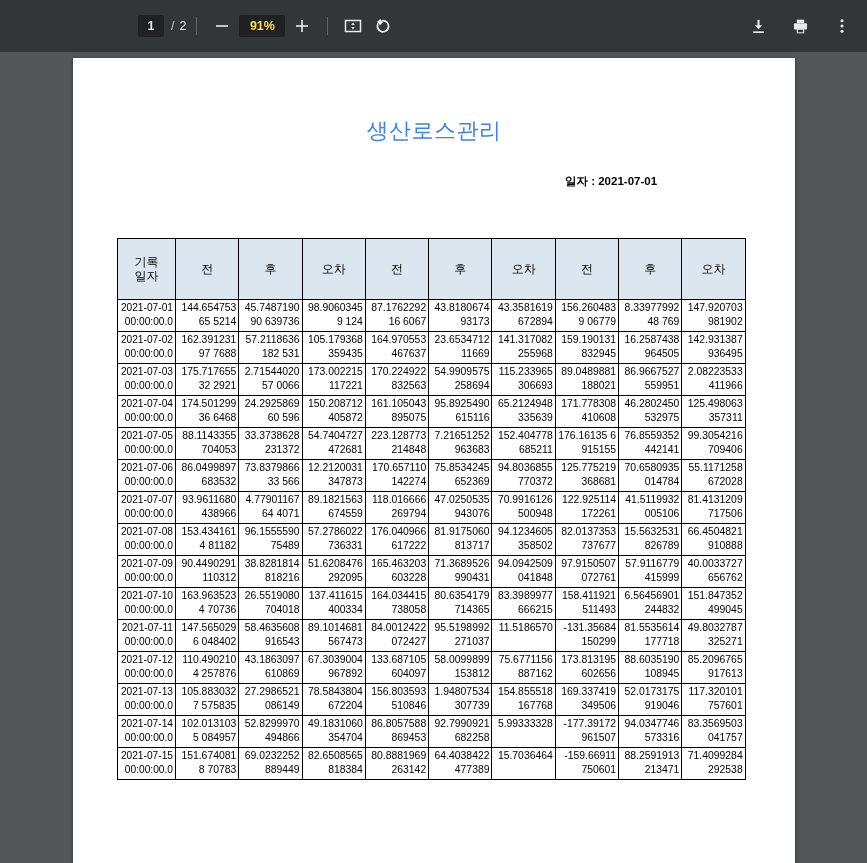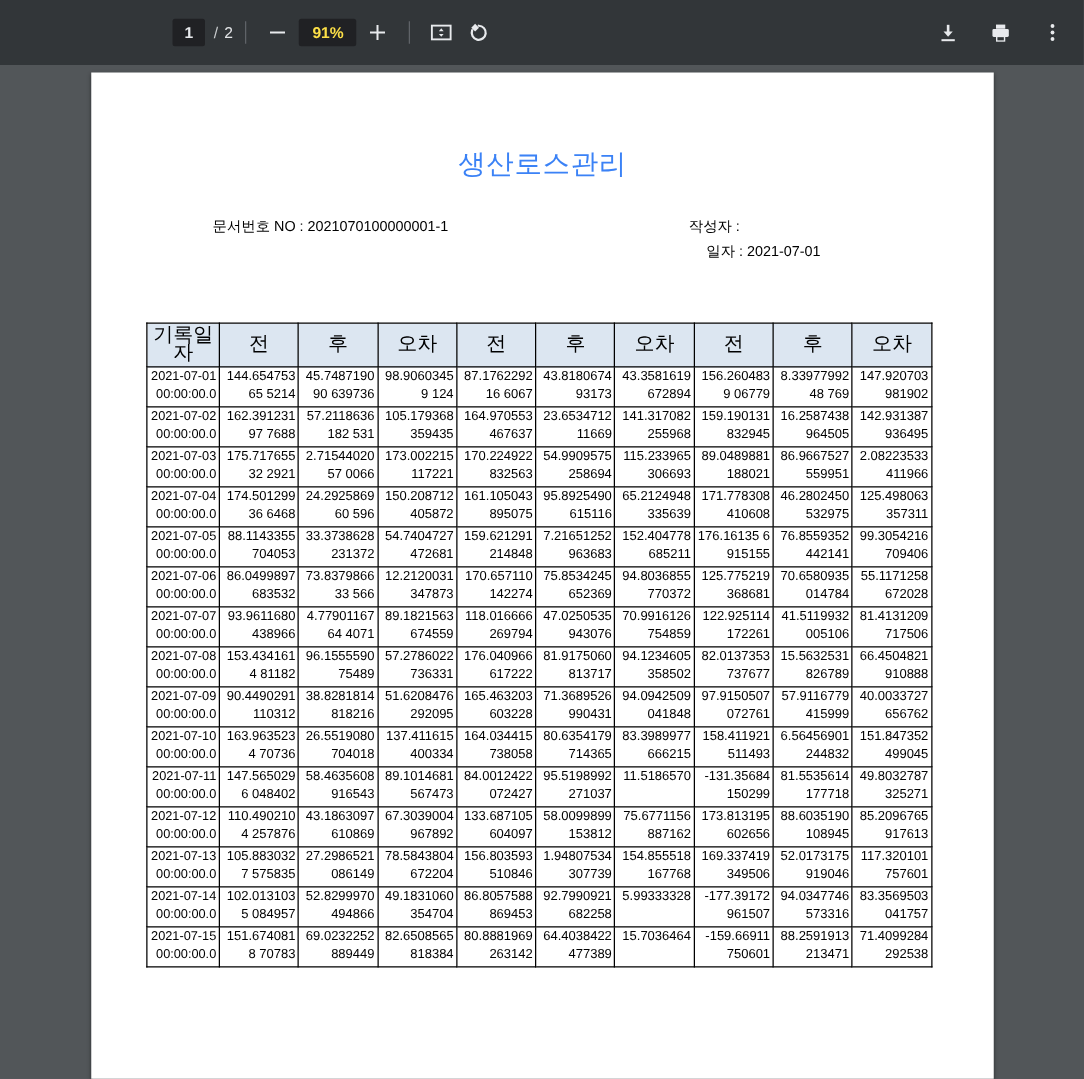--- a/index.html
+++ b/index.html
@@ -96,21 +96,21 @@
   }
 
   .meta-row {
     position: relative;
     height: 20px;
     font-size: 11.5px;
     color: #000;
   }
   .meta-left  { position: absolute; left: 97px; white-space: nowrap; }
   .meta-right { position: absolute; left: 478px; white-space: nowrap; }
-  .meta-right2{ position: absolute; left: 492px; white-space: nowrap; }
+  .meta-right2{ position: absolute; left: 492px; white-space: nowrap; font-weight: bold; }
 
   #meta-block { margin-top: 28px; }
   #code-block { margin-top: 31px; }
 
   
   #tbl-wrap { padding: 0 0 0 44px; margin-top: 44px; }
   table#grid {
     border-collapse: collapse;
     width: 628px;
     table-layout: fixed;
@@ -122,24 +122,24 @@
     padding: 1px 2px;
     line-height: 14px;
     vertical-align: top;
     word-break: break-all;
     overflow-wrap: anywhere;
   }
   table#grid th {
     background: #dce6f1;
     text-align: center;
     font-weight: 400;
-    font-size: 16px;
+    font-size: 12px;
     height: 21px;
     vertical-align: middle;
-    padding: 3px;
+    padding: 16px;
   }
   table#grid td { text-align: right; height: 32px; }
   table#grid td.c0 {
     text-align: right;
     font-size: 10.2px;
     word-break: normal;
   }
   col.w0 { width: 58px; }
   col.wd { width: 63.3px; }
 </style>
@@ -215,24 +215,20 @@
     </div>
   </div>
 </div>
 
 <div id="viewport">
   <div id="page">
 
     <div class="doc-title">생산로스관리</div>
 
     <div id="meta-block">
-      <div class="meta-row">
-        <span class="meta-left">문서번호 NO  : 2021070100000001-1</span>
-        <span class="meta-right">작성자 :</span>
-      </div>
       <div class="meta-row">
         <span class="meta-right2">일자 : 2021-07-01</span>
       </div>
     </div>
 
 
     <div id="tbl-wrap">
       <table id="grid">
         <colgroup>
           <col class="w0">
@@ -307,21 +303,21 @@
               <td>65.2124948 335639</td>
               <td>171.778308 410608</td>
               <td>46.2802450 532975</td>
               <td>125.498063 357311</td>
             </tr>
             <tr>
               <td class="c0">2021-07-05 00:00:00.0</td>
               <td>88.1143355 704053</td>
               <td>33.3738628 231372</td>
               <td>54.7404727 472681</td>
-              <td>159.621291 214848</td>
+              <td>223.128773 214848</td>
               <td>7.21651252 963683</td>
               <td>152.404778 685211</td>
               <td>176.16135 6915155</td>
               <td>76.8559352 442141</td>
               <td>99.3054216 709406</td>
             </tr>
             <tr>
               <td class="c0">2021-07-06 00:00:00.0</td>
               <td>86.0499897 683532</td>
               <td>73.837986633 566</td>
@@ -333,21 +329,21 @@
               <td>70.6580935 014784</td>
               <td>55.1171258 672028</td>
             </tr>
             <tr>
               <td class="c0">2021-07-07 00:00:00.0</td>
               <td>93.9611680 438966</td>
               <td>4.7790116764 4071</td>
               <td>89.1821563 674559</td>
               <td>118.016666 269794</td>
               <td>47.0250535 943076</td>
-              <td>70.9916126 754859</td>
+              <td>70.9916126 500948</td>
               <td>122.925114 172261</td>
               <td>41.5119932 005106</td>
               <td>81.4131209 717506</td>
             </tr>
             <tr>
               <td class="c0">2021-07-08 00:00:00.0</td>
               <td>153.4341614 81182</td>
               <td>96.1555590 75489</td>
               <td>57.2786022 736331</td>
               <td>176.040966 617222</td>

